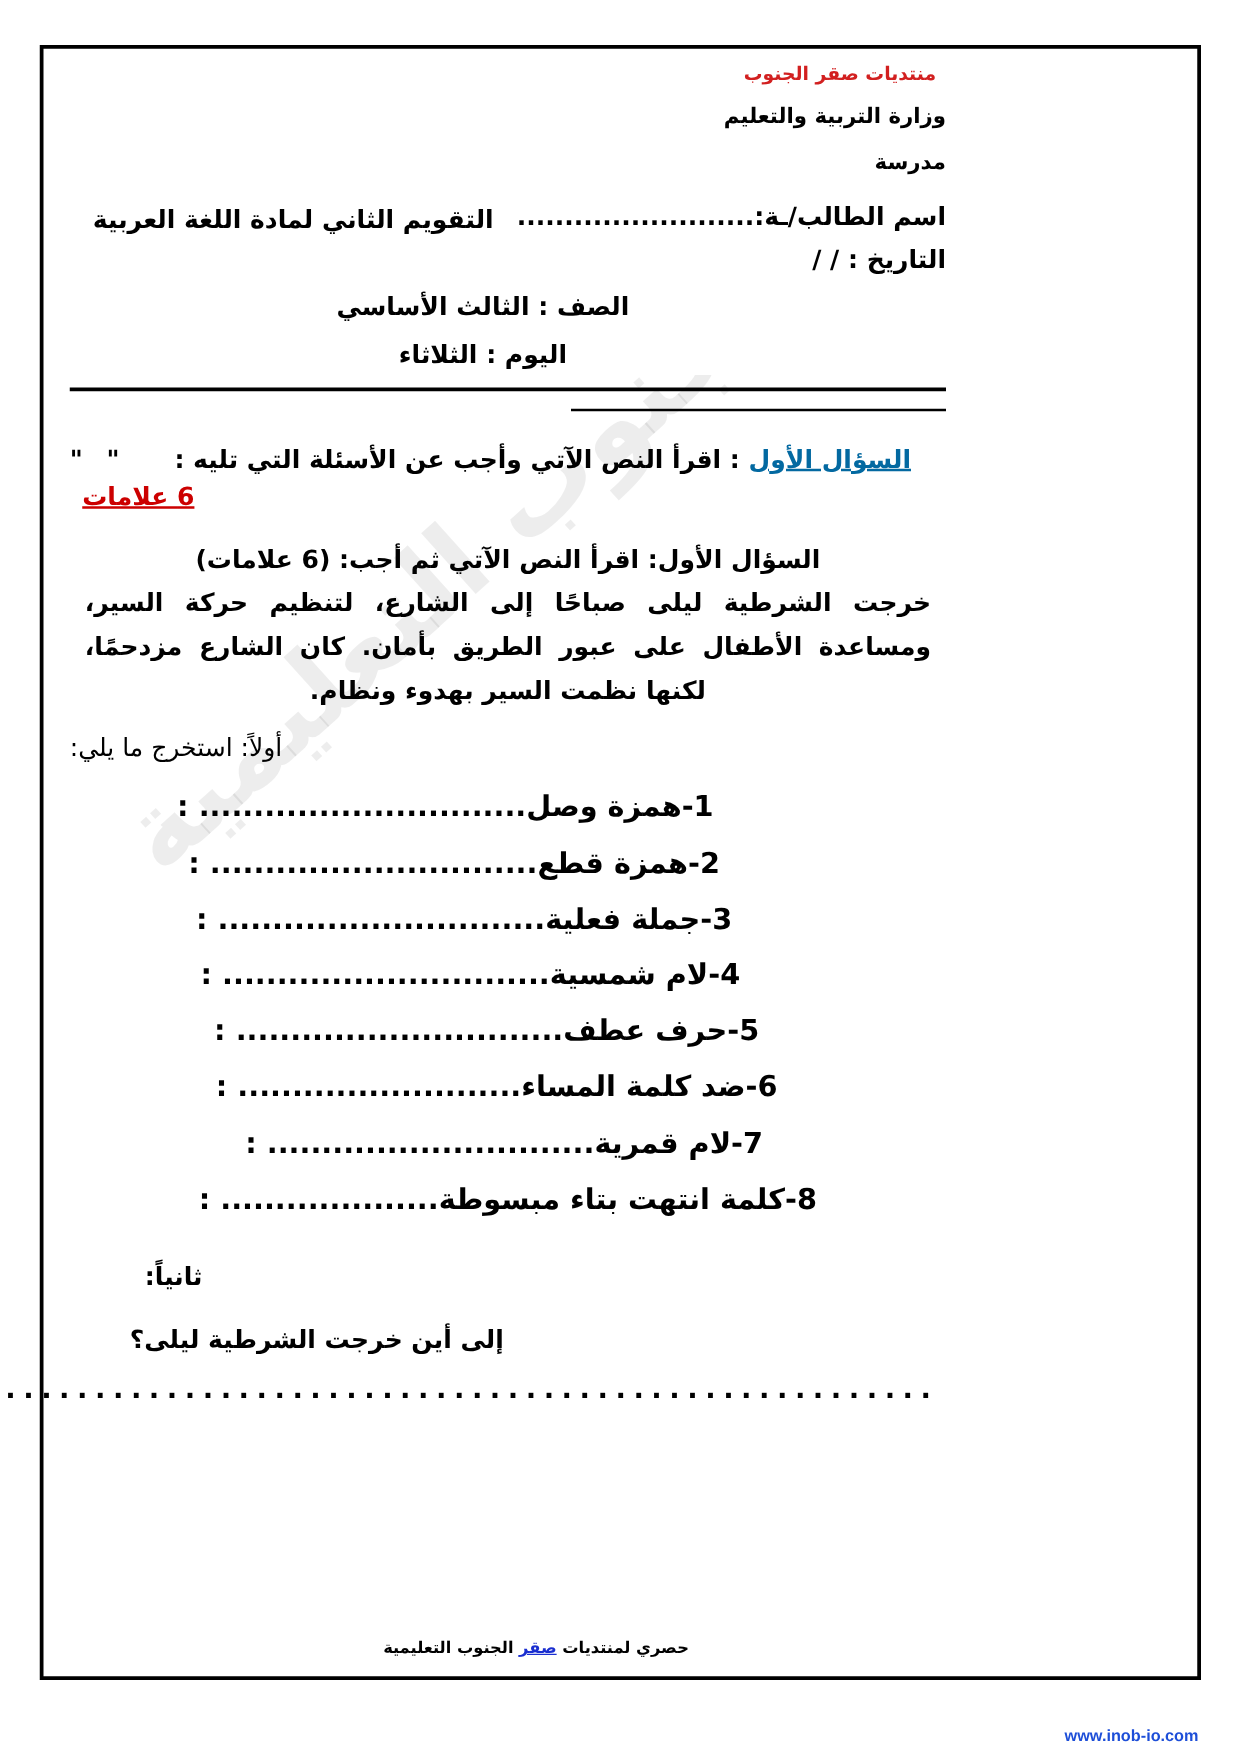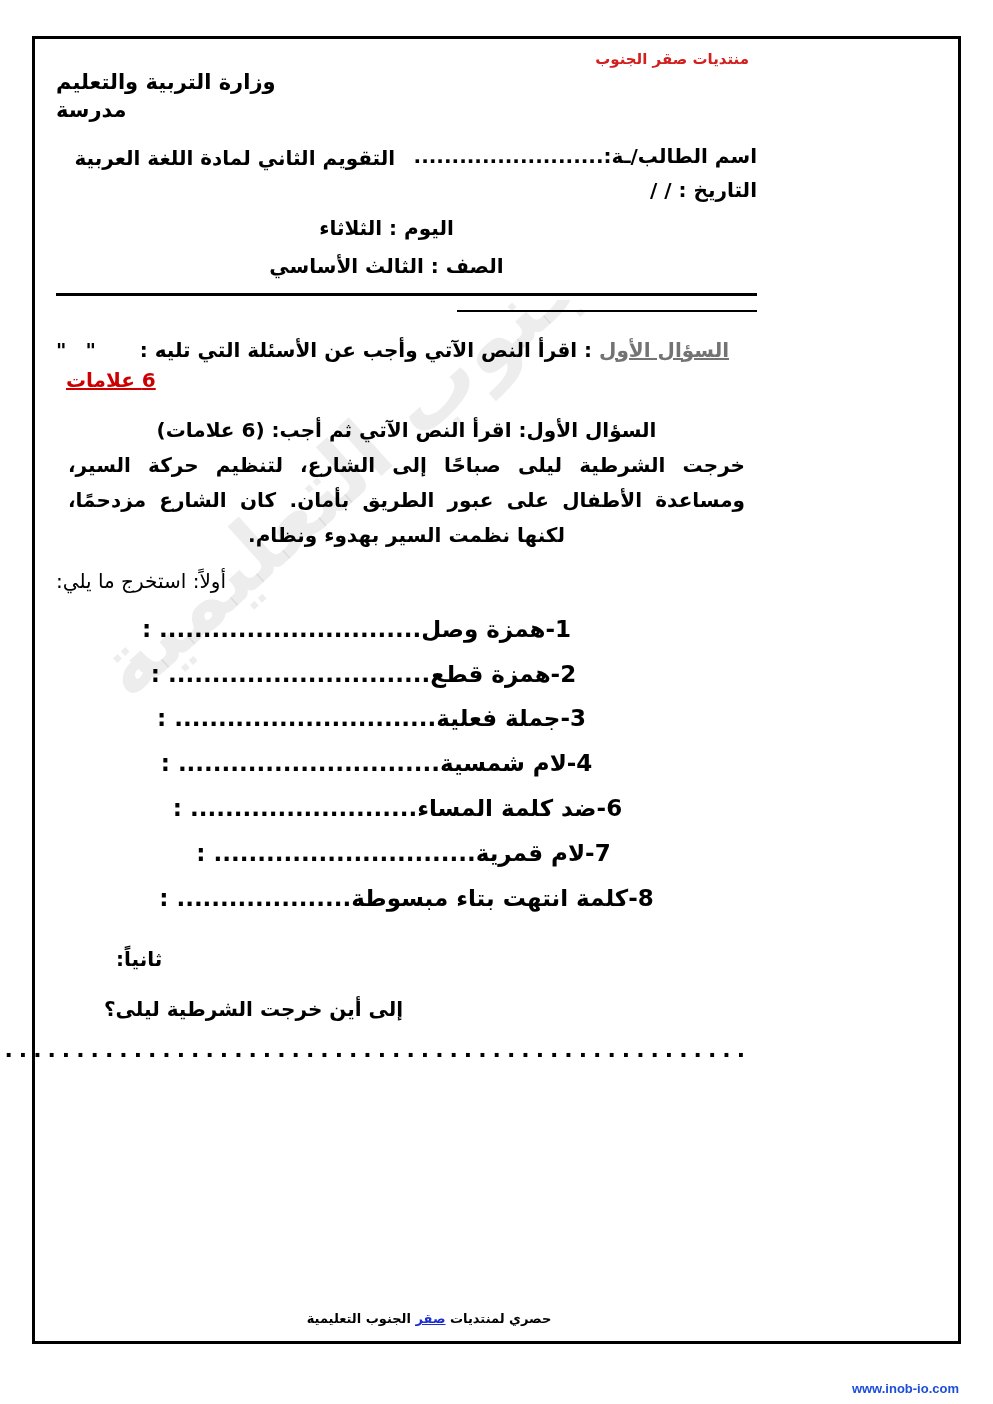--- a/index.html
+++ b/index.html
@@ -74,25 +74,25 @@
   .forum-top {
     color: #d22020;
     font-size: 15px;
     font-weight: bold;
     text-align: right;
     direction: rtl;
     margin: 6px 8px 0 0;
   }
 
   .hdr-center {
-    text-align: left;
-    font-size: 21px;
+    text-align: right;
+    font-size: 17px;
     font-weight: bold;
     line-height: 1.35;
-    margin-top: 0;
+    margin-top: 14px;
   }
 
   .row3 {
     display: flex;
     flex-direction: row;
     justify-content: space-between;
     align-items: flex-start;
     margin-top: 14px;
     font-size: 20px;
     font-weight: bold;
@@ -133,21 +133,21 @@
   .q1-line {
     margin-top: 22px;
     font-size: 20px;
     font-weight: bold;
     text-align: right;
     line-height: 1.6;
     direction: rtl;
     padding-right: 28px;
   }
   .q1-line .red-ul {
-    color: #737373;
+    color: #0369a1;
     text-decoration: underline;
   }
   .q1-line .tail-quotes {
     float: left;
     letter-spacing: 6px;
   }
   .q1-marks {
     color: #cc0000;
     text-decoration: underline;
     font-weight: bold;
@@ -275,22 +275,22 @@
     <div class="hdr-center">مدرسة</div>
 
     <div class="row3">
       <div class="right-col">
         <div>اسم الطالب/ـة:.........................</div>
         <div>التاريخ :   /   /</div>
       </div>
       <div class="mid-col">التقويم الثاني لمادة اللغة العربية</div>
     </div>
 
+    <div class="row-class">الصف : الثالث الأساسي</div>
     <div class="row-class">اليوم : الثلاثاء</div>
-    <div class="row-class">الصف : الثالث الأساسي</div>
 
     <hr class="hr-main">
     <hr class="hr-short">
 
     <div class="q1-line">
       <span class="tail-quotes">"   "</span>
       <span class="red-ul">السؤال الأول</span><span> : اقرأ النص الآتي وأجب عن الأسئلة التي تليه :</span>
     </div>
     <div class="q1-marks">6 علامات</div>
 
@@ -306,20 +306,23 @@
       </div>
       <div class="item" style="text-align:center; padding-right:86px;">
         <span>2-</span><span>همزة قطع</span><span class="dots">..............................</span><span> :</span>
       </div>
       <div class="item" style="text-align:center; padding-right:70px;">
         <span>3-</span><span>جملة فعلية</span><span class="dots">..............................</span><span> :</span>
       </div>
       <div class="item" style="text-align:center; padding-right:60px;">
         <span>4-</span><span>لام شمسية</span><span class="dots">..............................</span><span> :</span>
       </div>
+      <div class="item" style="text-align:center; padding-right:34px;">
+        <span>5-</span><span>حرف عطف</span><span class="dots">..............................</span><span> :</span>
+      </div>
       <div class="item" style="text-align:center; padding-right:18px;">
         <span>6-</span><span>ضد كلمة المساء</span><span class="dots">..........................</span><span> :</span>
       </div>
       <div class="item" style="text-align:center; padding-right:6px;">
         <span>7-</span><span>لام قمرية</span><span class="dots">..............................</span><span> :</span>
       </div>
       <div class="item" style="text-align:center;">
         <span>8-</span><span>كلمة انتهت بتاء مبسوطة</span><span class="dots">....................</span><span> :</span>
       </div>
     </div>

